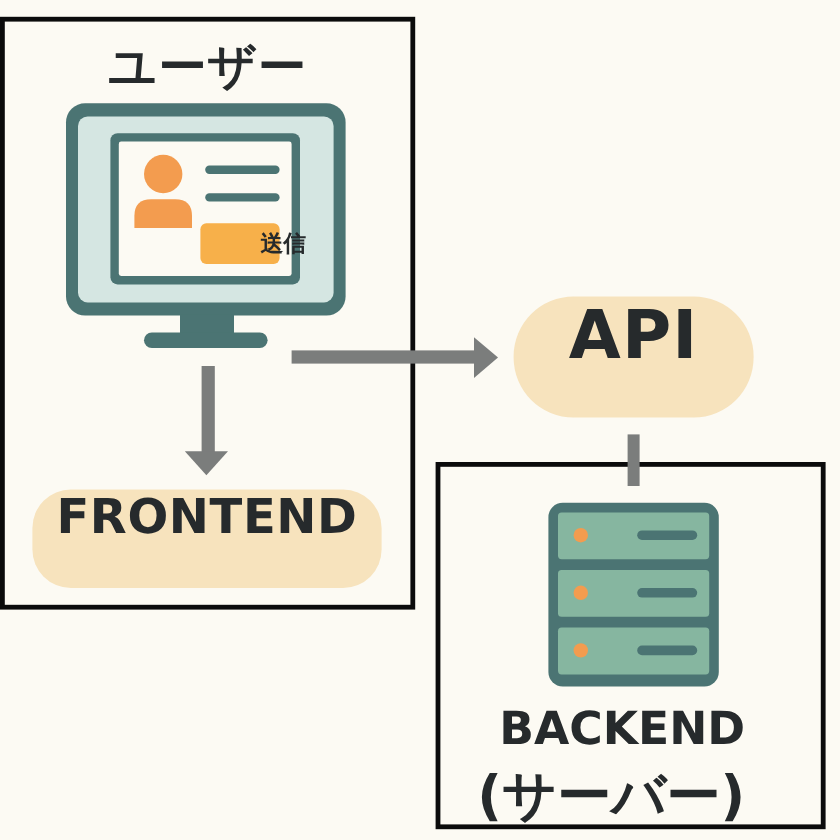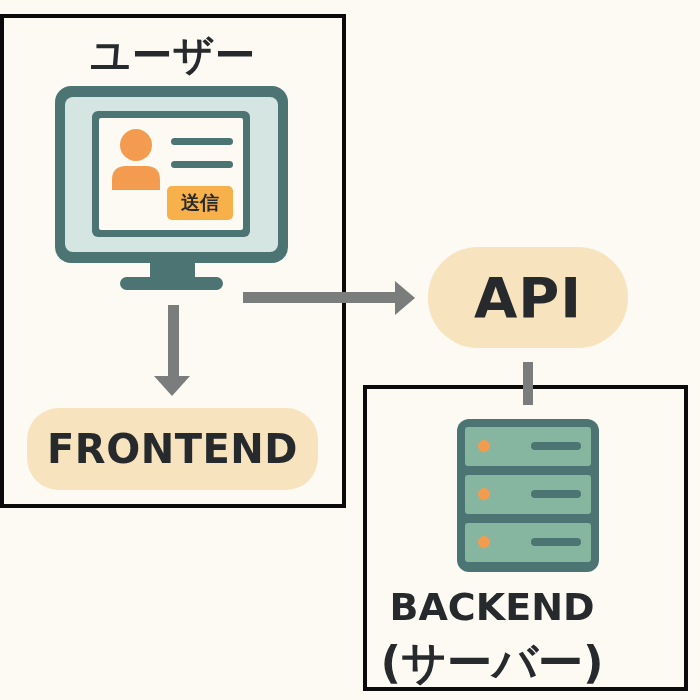--- a/index.html
+++ b/index.html
@@ -1,41 +1,41 @@
 <!DOCTYPE html>
 <html><head>
 <meta charset="utf-8">
 <style>
   html, body { margin: 0; padding: 0; }
   body {
     width: 700px; height: 700px; position: relative; overflow: hidden;
     background: #fcfaf3;
     font-family: "DejaVu Sans", sans-serif;
   }
-  .abs { position: absolute; }
+  .abs { position: absolute; padding-left: 36px; }
   .box {
     position: absolute; border: 4px solid #0b0b0b; box-sizing: border-box;
   }
   #frontend-box { left: 0; top: 14px; width: 346px; height: 494px; }
   #backend-box { left: 363px; top: 385px; width: 325px; height: 306px; }
 
   .title-user {
     position: absolute; left: 0; width: 346px; top: 28px; text-align: center;
     font-size: 40px; font-weight: bold; color: #262a2c; letter-spacing: 1px;
   }
 
   .pill {
-    position: absolute; background: #f7e3bd; display: flex; align-items: center;
+    position: absolute; background: #f7e3bd; display: flex; 
     justify-content: center; color: #262a2c; font-weight: bold;
   }
   #frontend-pill { left: 27px; top: 408px; width: 291px; height: 82px; border-radius: 32px; font-size: 40px; letter-spacing: 0.5px; }
   #api-pill { left: 428px; top: 247px; width: 200px; height: 101px; border-radius: 50px; font-size: 56px; letter-spacing: 1px; }
 
   .backend-label {
-    position: absolute; left: 363px; width: 258px; text-align: center;
+    position: absolute; left: 363px; width: 258px; text-align: right;
     color: #262a2c; font-weight: bold;
   }
   #backend-title { top: 585px; font-size: 38px; }
   #backend-sub { top: 633px; font-size: 45px; }
 
   svg { position: absolute; left: 0; top: 0; }
 </style>
 </head>
 <body>
 

